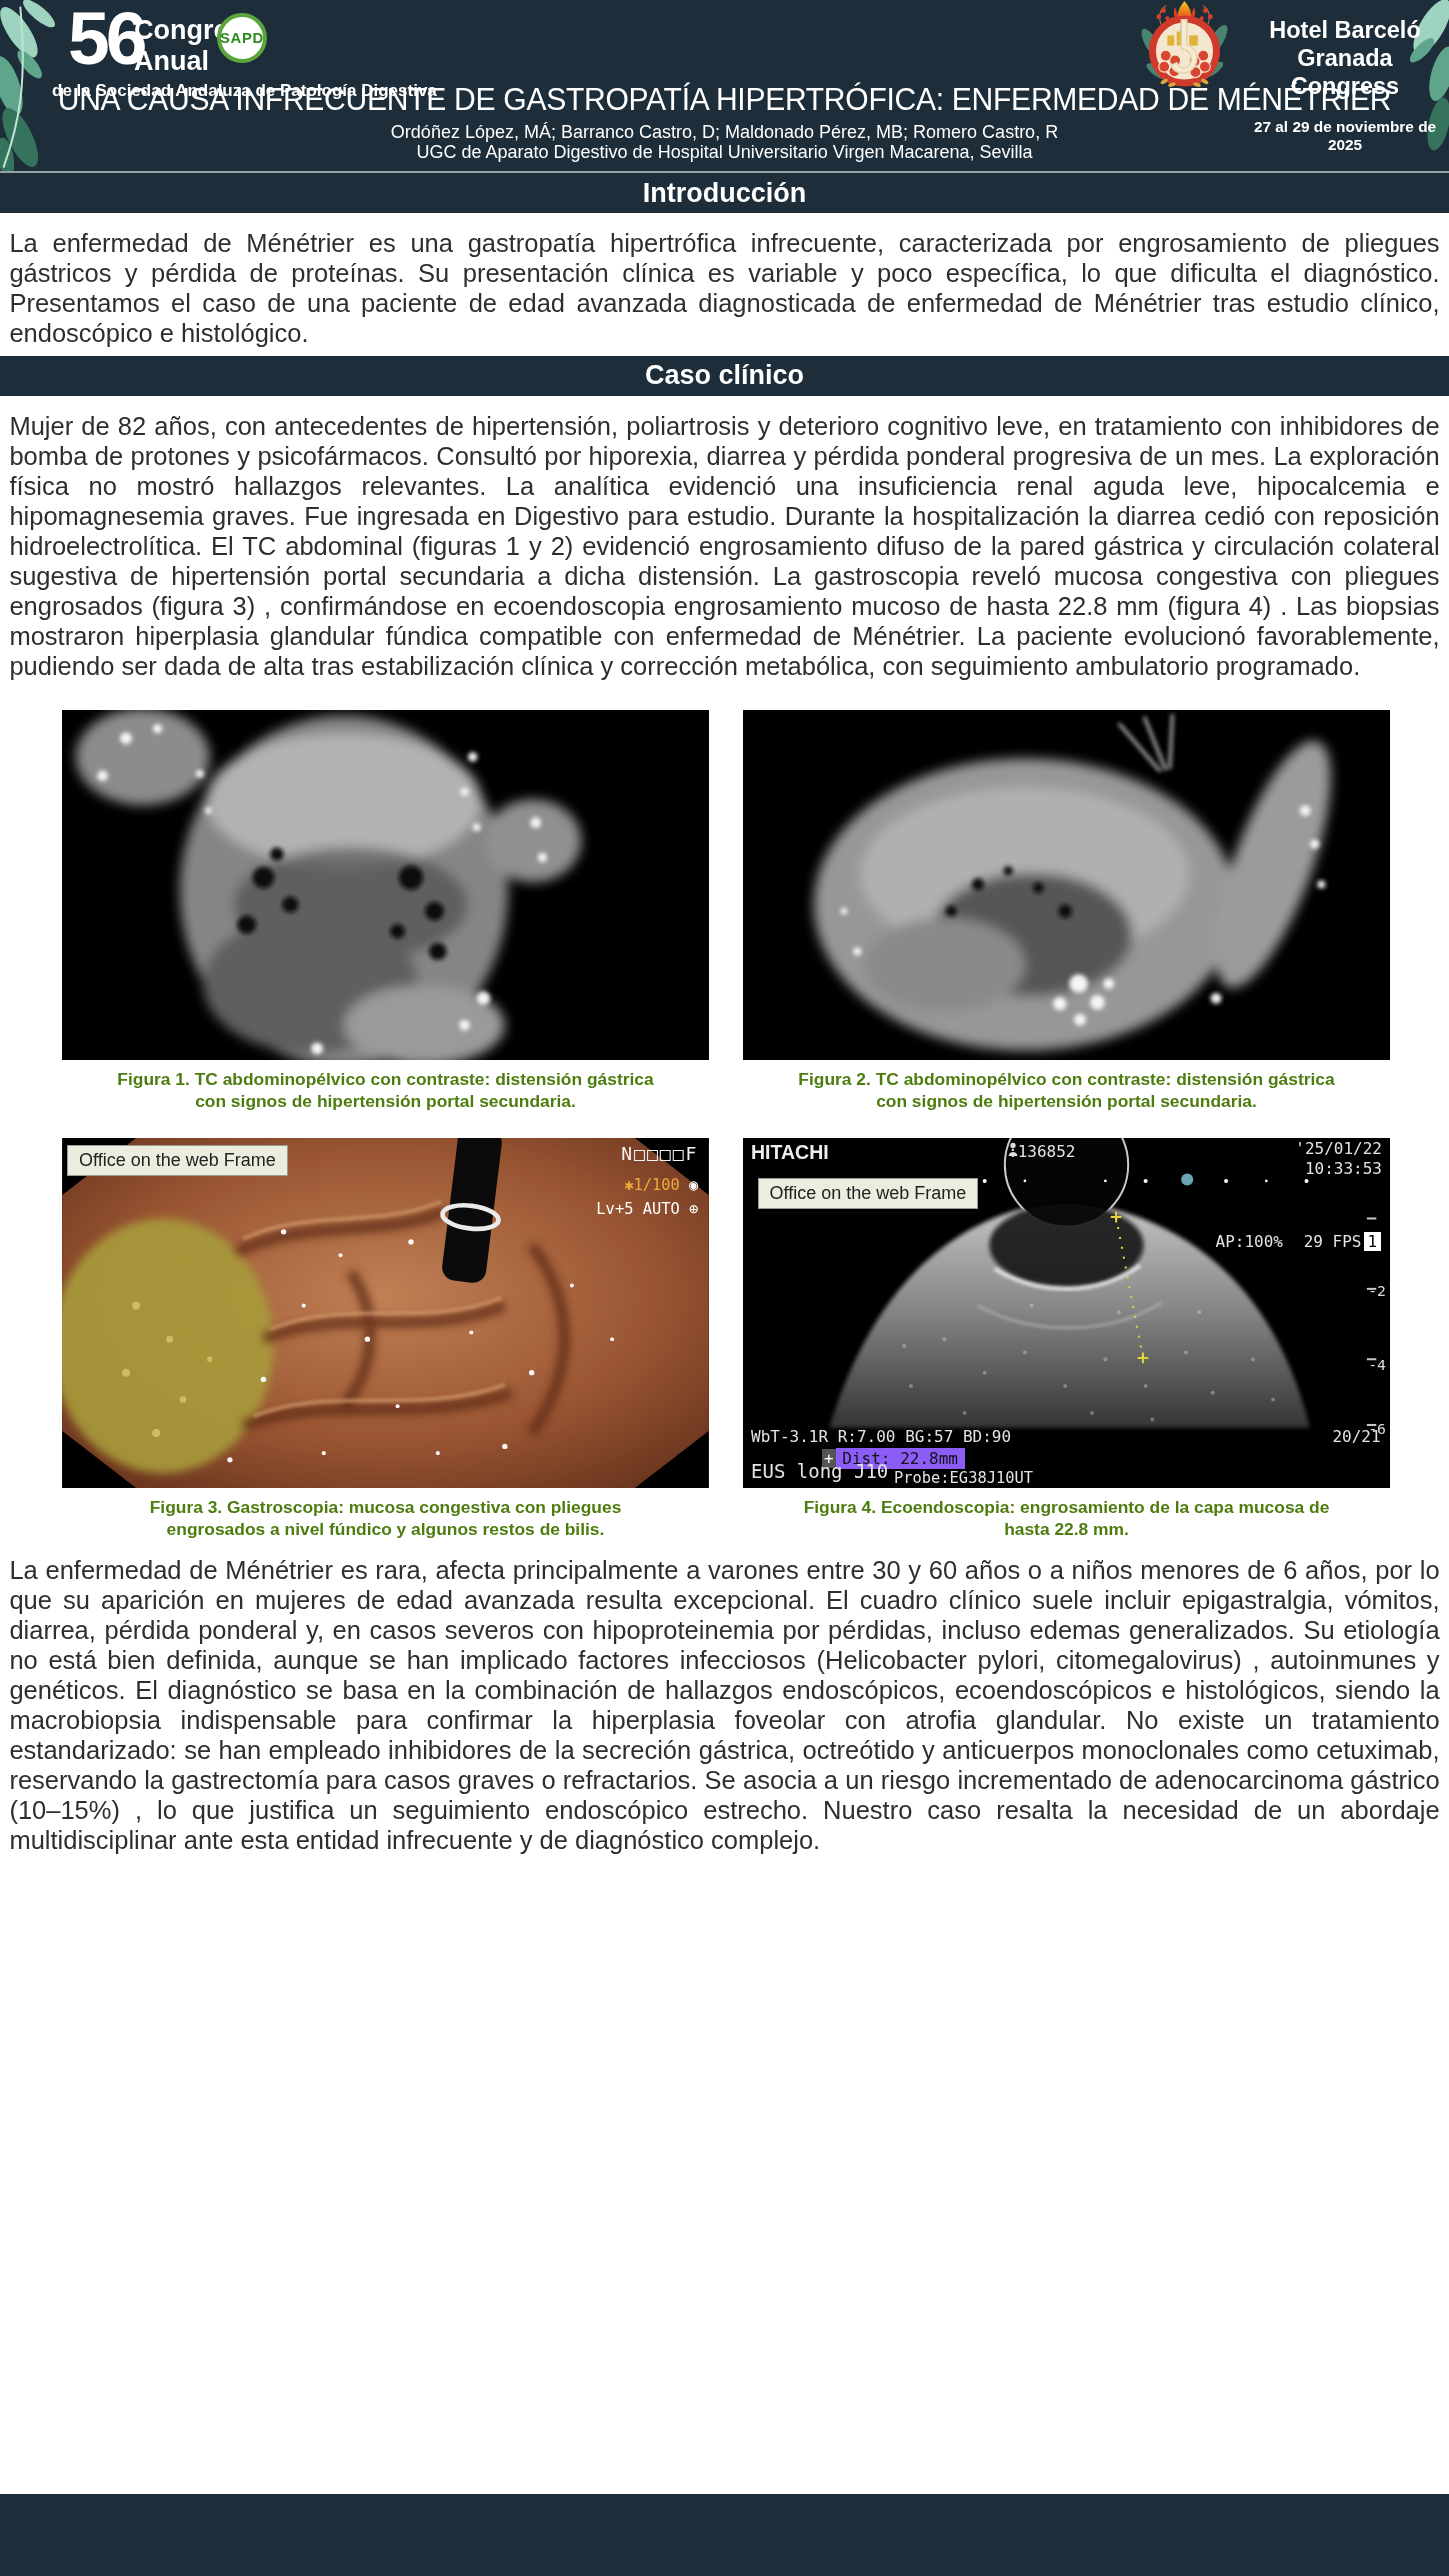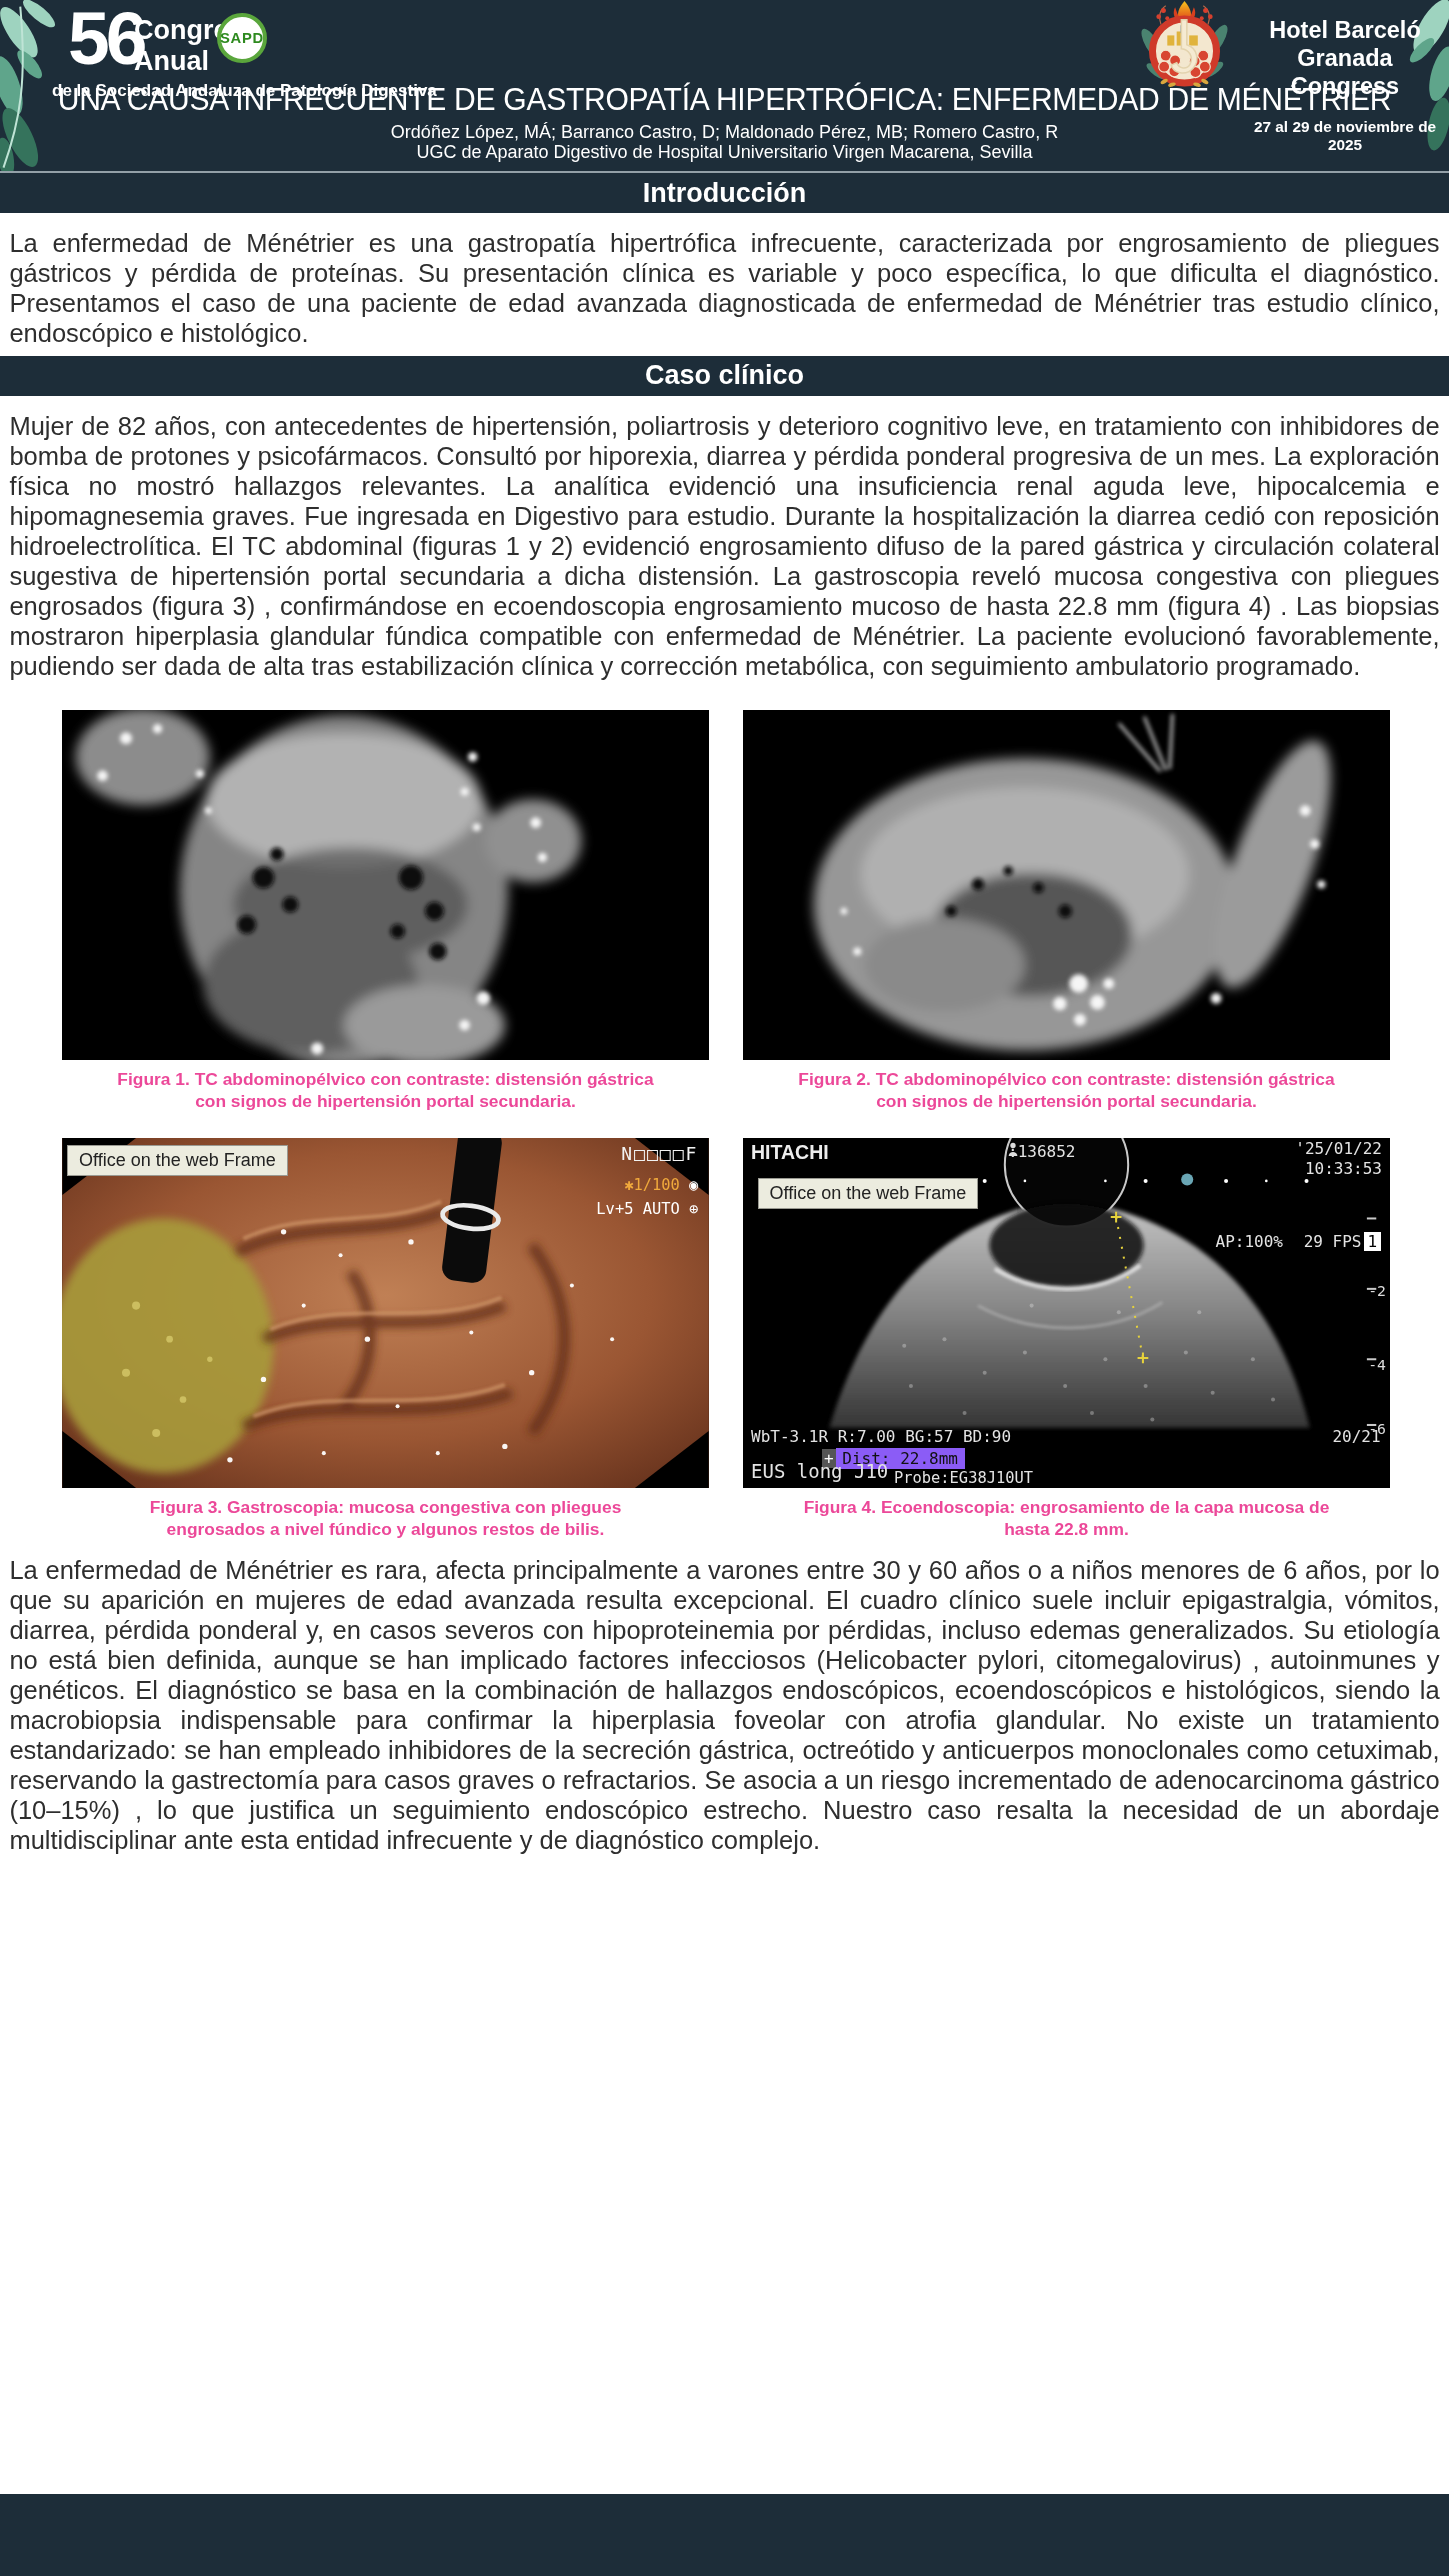--- a/index.html
+++ b/index.html
@@ -31,21 +31,21 @@
   
   .bar{height:40px;background:#1d2d39;display:flex;align-items:center;justify-content:center;
        color:#fff;font-weight:bold;font-size:27px;}
   .para{padding:14.8px 9.4px 8px 9.4px;font-size:25.5px;line-height:30px;text-align:justify;color:#2e2e2e;}
 
   
   .figs{display:grid;grid-template-columns:647px 647px;column-gap:34px;row-gap:25.5px;
         padding:21.5px 0 0 62px;}
   .figimg{position:relative;width:647px;height:350px;background:#000;overflow:hidden;}
   .figimg svg{position:absolute;left:0;top:0;}
-  .caption{margin-top:9.4px;text-align:center;font-weight:bold;font-size:17.4px;line-height:21.5px;color:#ec4899;padding:0 47px;}
+  .caption{margin-top:9.4px;text-align:center;font-weight:bold;font-size:17.4px;line-height:21.5px;color:#4d7c0f;padding:0 47px;}
 
   
   .ovl{position:absolute;white-space:nowrap;}
   .framebox{background:#ececе8;background:#ececdf;color:#222;font-size:18px;padding:4px 10.7px;border:0.7px solid #9a9a92;}
   .f3-id{right:10.7px;top:5.4px;color:#f2f2f2;font-size:18px;letter-spacing:2px;font-family:"DejaVu Sans Mono",monospace;}
   .f3-exp{right:10.7px;top:38px;color:#f0a93c;font-size:15.4px;font-family:"DejaVu Sans Mono",monospace;}
   .f3-exp .wicon{color:#fff;}
   .f3-mode{right:10.7px;top:62px;color:#fff;font-size:15.4px;font-family:"DejaVu Sans Mono",monospace;}
 
   

